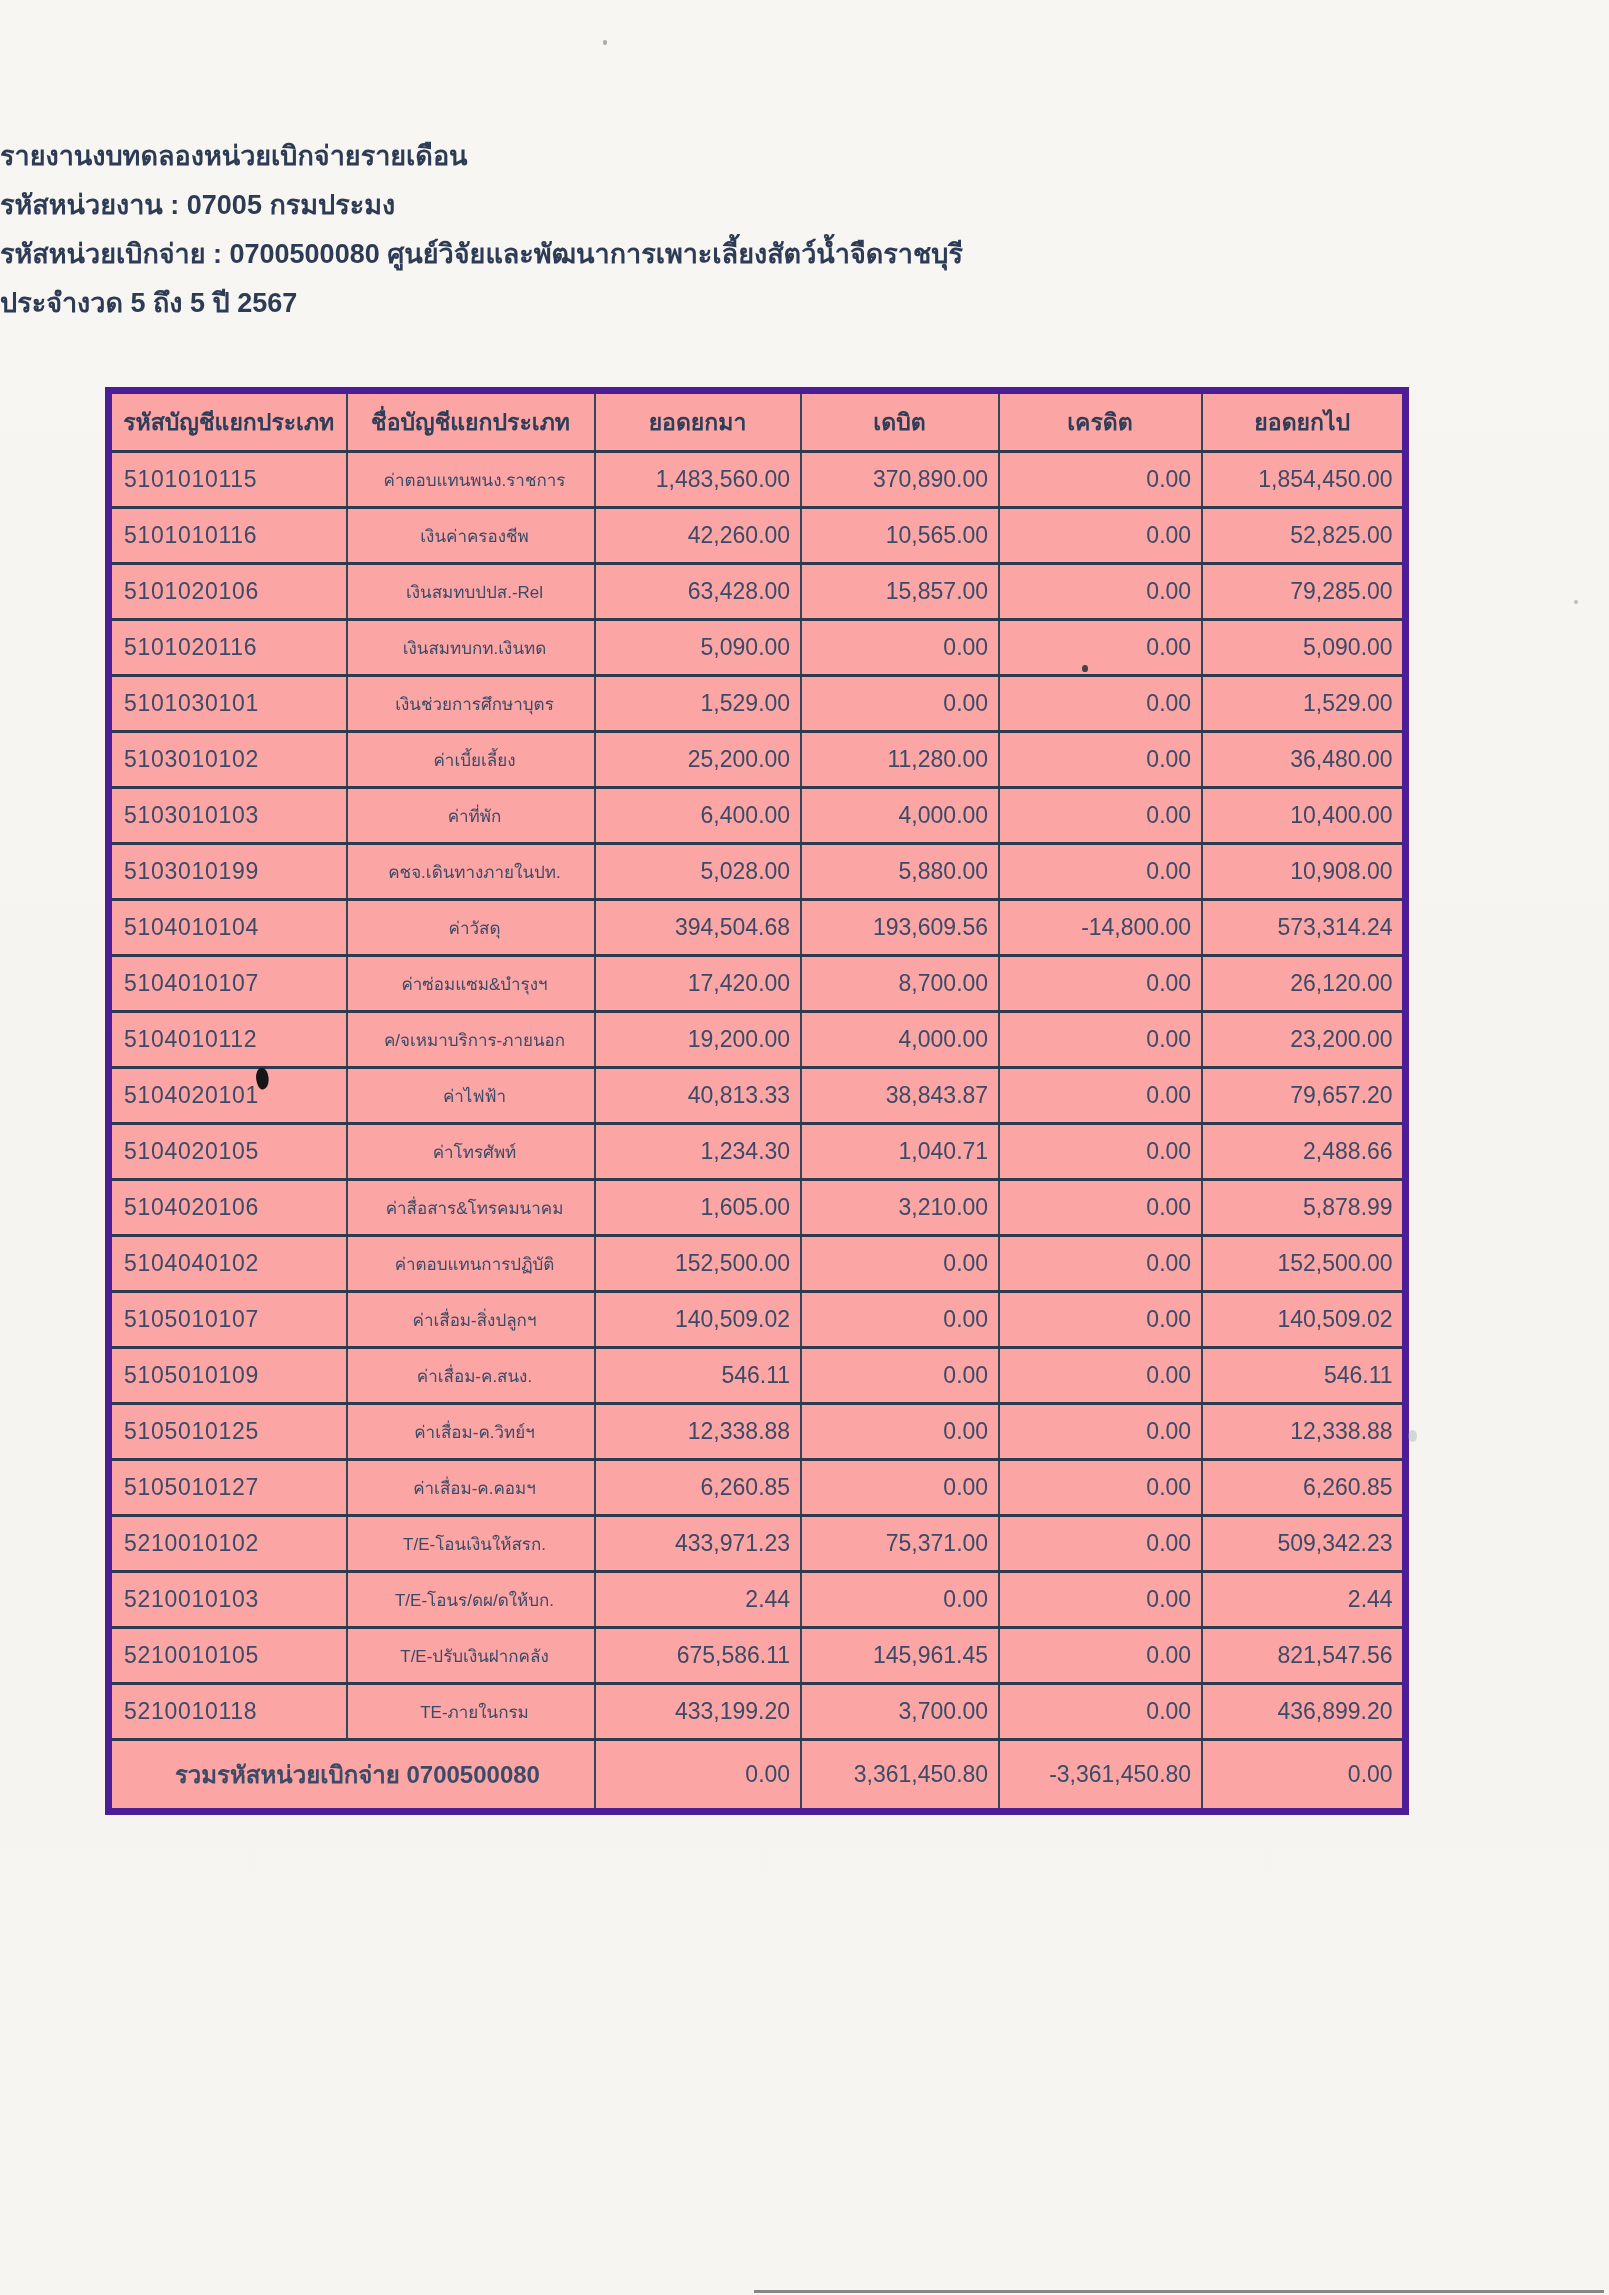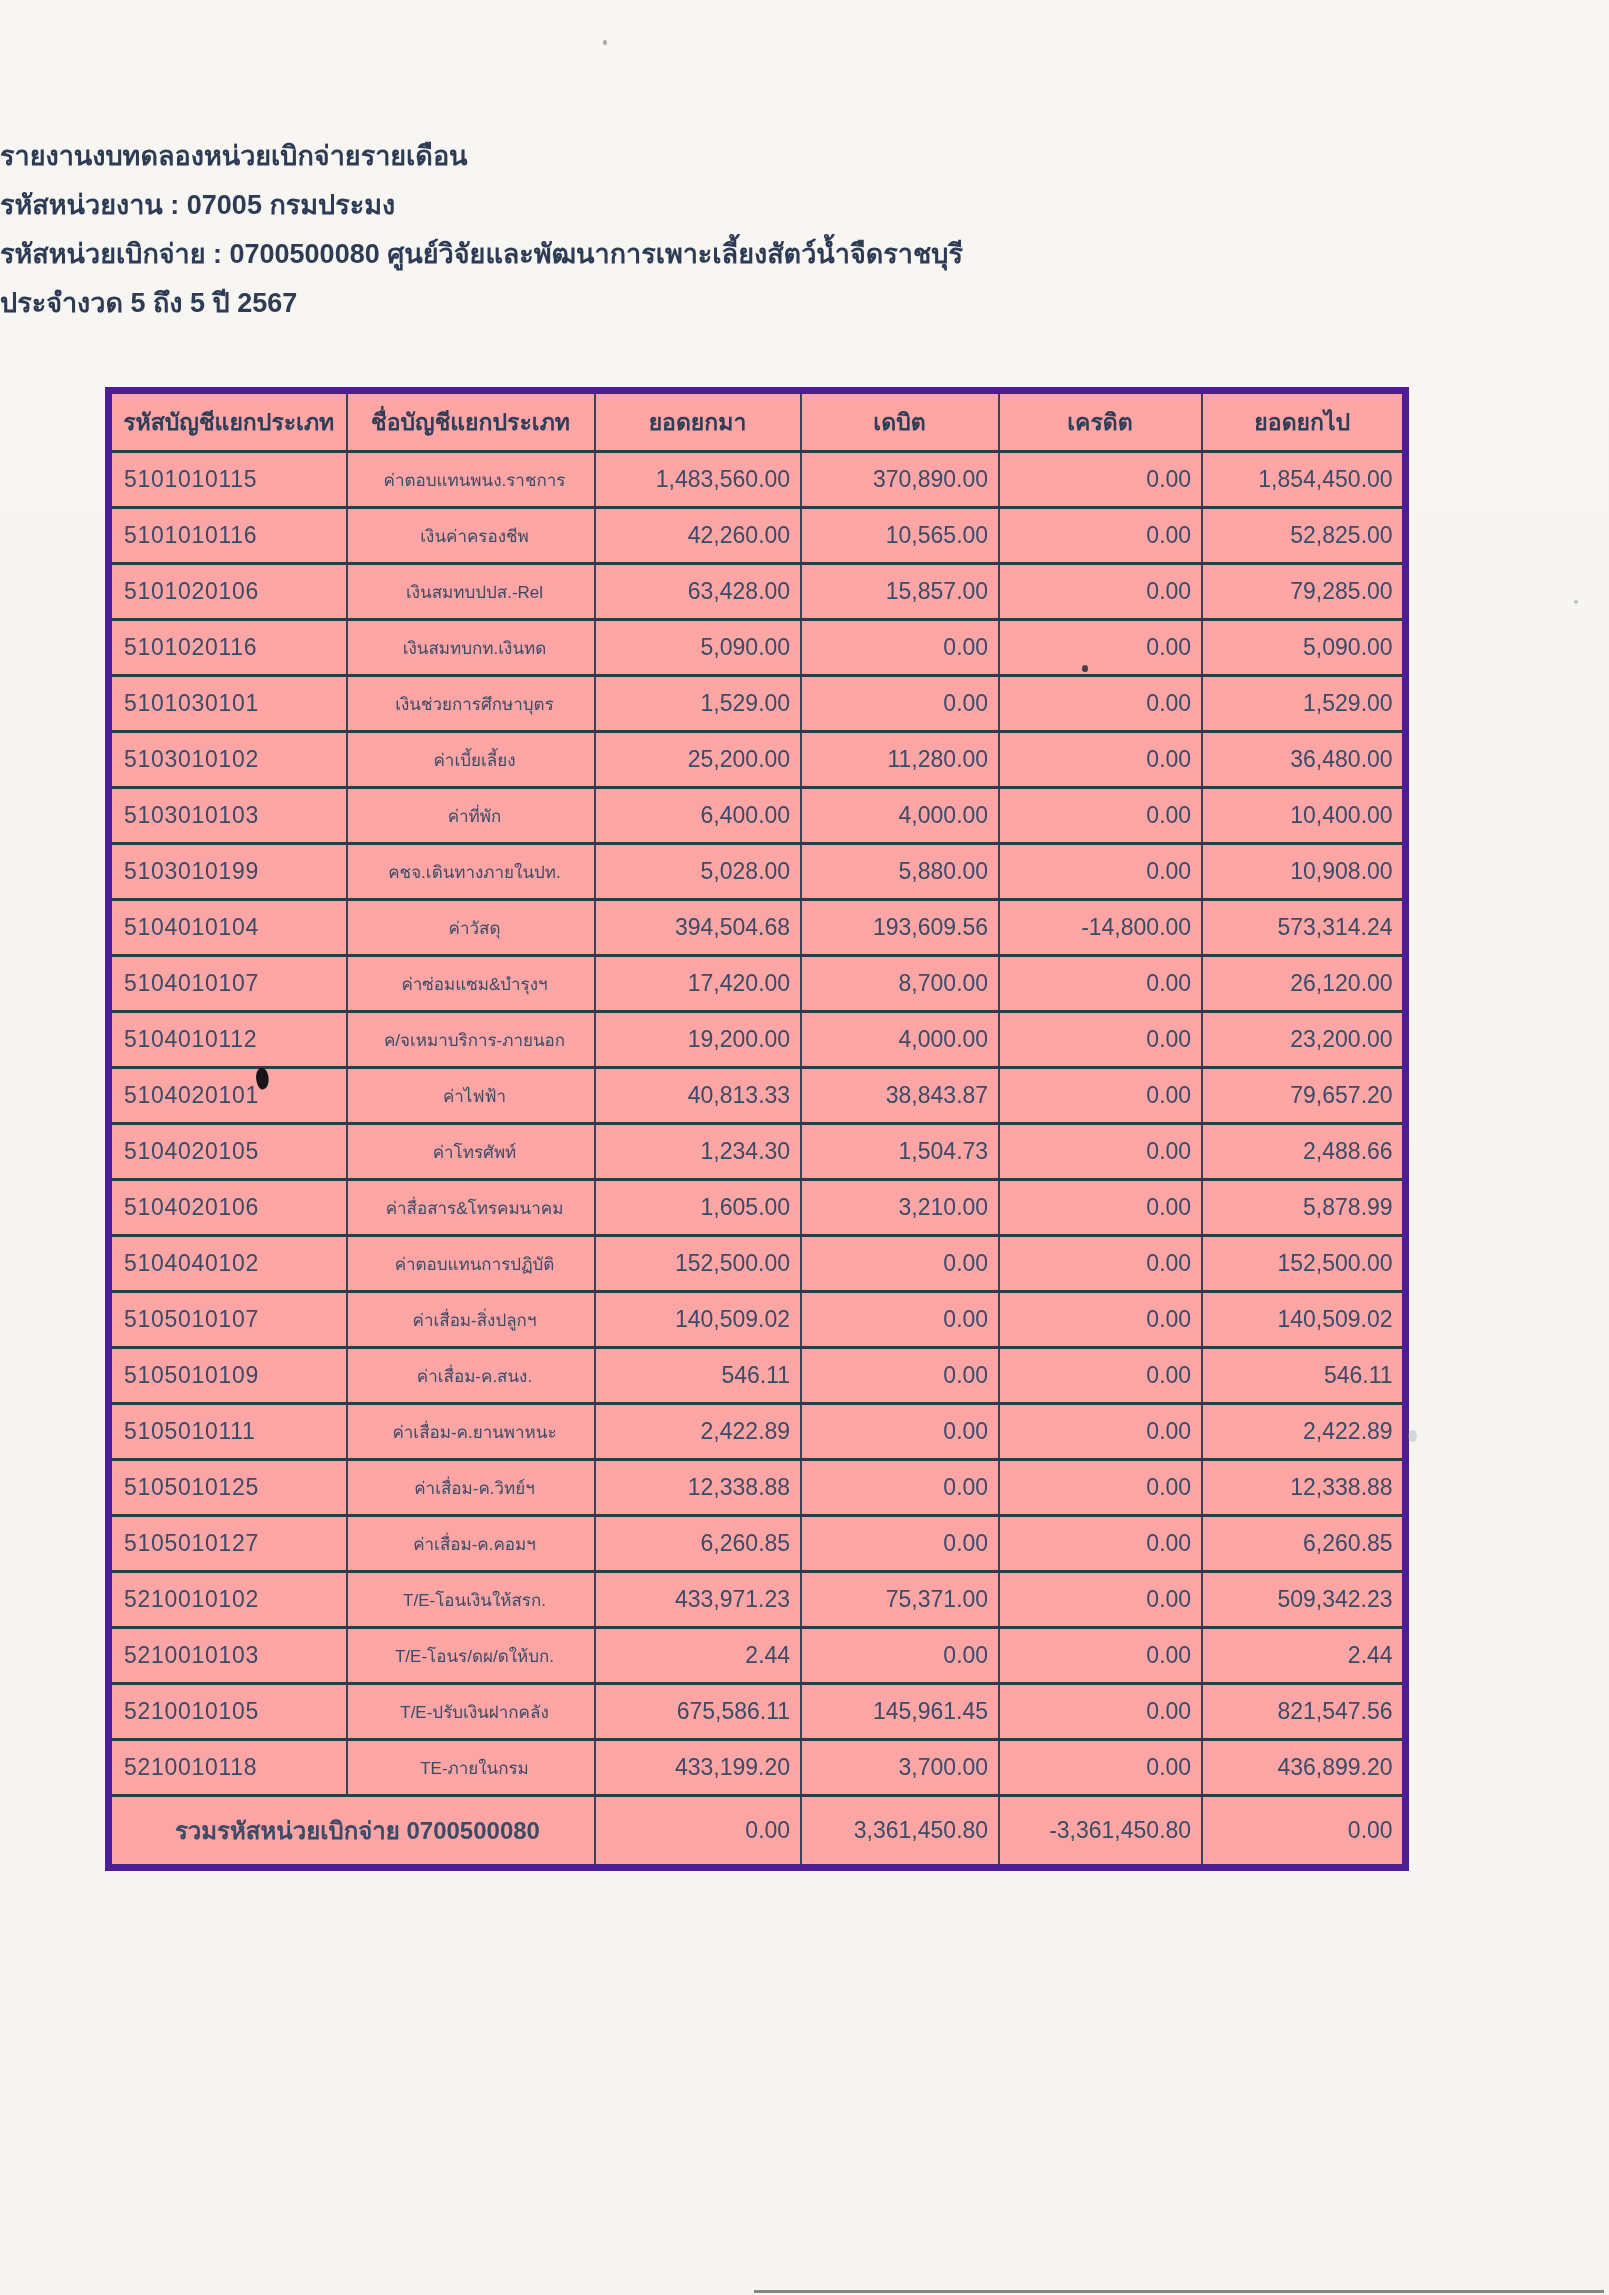--- a/index.html
+++ b/index.html
@@ -191,21 +191,21 @@
       <td class="name">ค่าไฟฟ้า</td>
       <td class="num">40,813.33</td>
       <td class="num">38,843.87</td>
       <td class="num">0.00</td>
       <td class="num">79,657.20</td>
     </tr>
     <tr>
       <td class="code">5104020105</td>
       <td class="name">ค่าโทรศัพท์</td>
       <td class="num">1,234.30</td>
-      <td class="num">1,504.73</td>
+      <td class="num">1,040.71</td>
       <td class="num">0.00</td>
       <td class="num">2,488.66</td>
     </tr>
     <tr>
       <td class="code">5104020106</td>
       <td class="name">ค่าสื่อสาร&amp;โทรคมนาคม</td>
       <td class="num">1,605.00</td>
       <td class="num">3,210.00</td>
       <td class="num">0.00</td>
       <td class="num">5,878.99</td>
@@ -226,28 +226,20 @@
       <td class="num">0.00</td>
       <td class="num">140,509.02</td>
     </tr>
     <tr>
       <td class="code">5105010109</td>
       <td class="name">ค่าเสื่อม-ค.สนง.</td>
       <td class="num">546.11</td>
       <td class="num">0.00</td>
       <td class="num">0.00</td>
       <td class="num">546.11</td>
-    </tr>
-    <tr>
-      <td class="code">5105010111</td>
-      <td class="name">ค่าเสื่อม-ค.ยานพาหนะ</td>
-      <td class="num">2,422.89</td>
-      <td class="num">0.00</td>
-      <td class="num">0.00</td>
-      <td class="num">2,422.89</td>
     </tr>
     <tr>
       <td class="code">5105010125</td>
       <td class="name">ค่าเสื่อม-ค.วิทย์ฯ</td>
       <td class="num">12,338.88</td>
       <td class="num">0.00</td>
       <td class="num">0.00</td>
       <td class="num">12,338.88</td>
     </tr>
     <tr>

